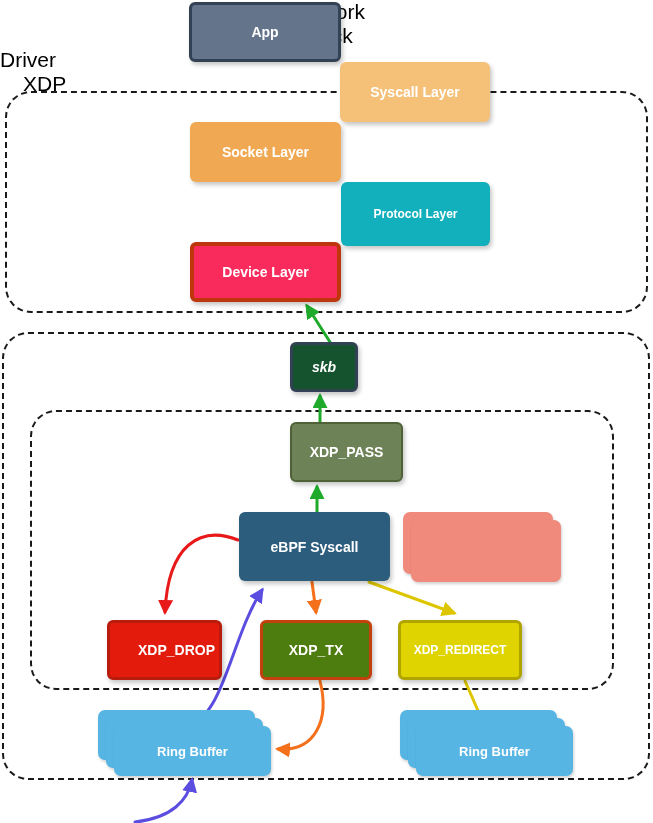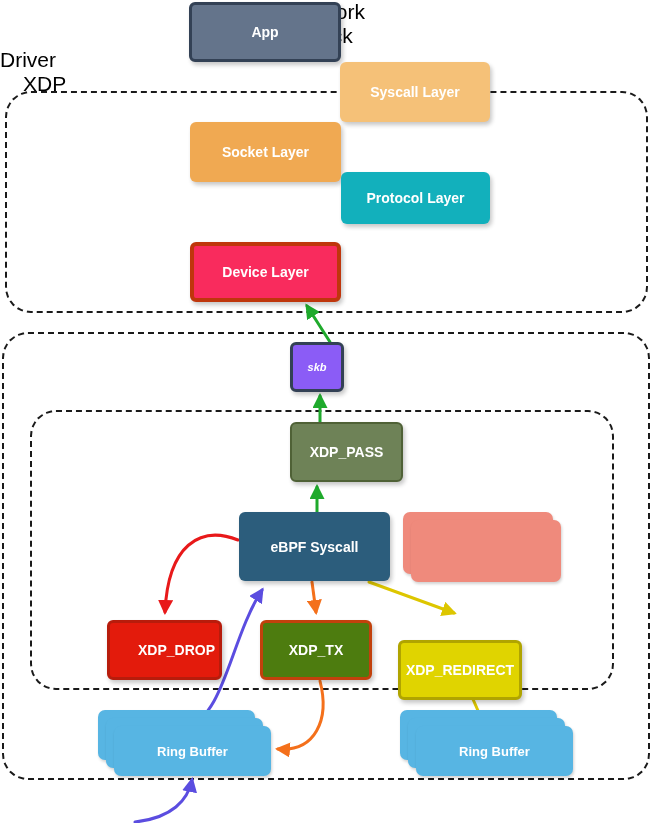--- a/index.html
+++ b/index.html
@@ -107,38 +107,38 @@
   <div id="nodes">
       <div class="node" style="left: 189px; top: 2px; width: 152px; height: 60px; background: rgb(100, 116, 139); font-size: 14px; border: 3px solid rgb(51, 65, 85);">
         <span>App</span>
       </div>
       <div class="node" style="left: 340px; top: 62px; width: 150px; height: 60px; background: rgb(245, 193, 120); font-size: 14px;">
         <span>Syscall Layer</span>
       </div>
       <div class="node" style="left: 190px; top: 122px; width: 151px; height: 60px; background: rgb(240, 169, 82); font-size: 14px;">
         <span>Socket Layer</span>
       </div>
-      <div class="node" style="left: 341px; top: 172px; width: 149px; height: 52px; background: rgb(18, 176, 188); font-size: 14px;">
+      <div class="node" style="left: 341px; top: 182px; width: 149px; height: 64px; background: rgb(18, 176, 188); font-size: 12px;">
         <span>Protocol Layer</span>
       </div>
       <div class="node" style="left: 190px; top: 242px; width: 151px; height: 60px; background: rgb(249, 43, 93); font-size: 14px; border: 4px solid rgb(191, 54, 12);">
         <span>Device Layer</span>
       </div>
-      <div class="node" style="left: 290px; top: 342px; width: 54px; height: 50px; background: #8b5cf6; font-size: 11px; font-style: italic; border: 3px solid rgb(51, 65, 85);">
+      <div class="node" style="left: 290px; top: 342px; width: 68px; height: 50px; background: #14532d; font-size: 14px; font-style: italic; border: 3px solid rgb(51, 65, 85);">
         <span>skb</span>
       </div>
       <div class="node" style="left: 290px; top: 422px; width: 113px; height: 60px; background: rgb(110, 130, 87); font-size: 14px; border: 2px solid rgb(79, 97, 54);">
         <span>XDP_PASS</span>
       </div>
       <div class="node" style="left: 239px; top: 512px; width: 151px; height: 69px; background: rgb(44, 93, 124); font-size: 14px;">
         <span>eBPF Syscall</span>
       </div>
       <div class="node" style="left: 107px; top: 620px; width: 115px; height: 60px; background: rgb(227, 27, 12); font-size: 14px; border: 3px solid rgb(183, 28, 12); justify-content: flex-end;">
         <span>XDP_DROP</span>
       </div>
       <div class="node" style="left: 260px; top: 620px; width: 112px; height: 60px; background: #4d7c0f; font-size: 14px; border: 3px solid rgb(194, 65, 12);">
         <span>XDP_TX</span>
       </div>
-      <div class="node" style="left: 398px; top: 620px; width: 124px; height: 60px; background: rgb(224, 212, 0); font-size: 14px; border: 3px solid rgb(176, 164, 0); margin-top: 20px;">
+      <div class="node" style="left: 398px; top: 620px; width: 124px; height: 60px; background: rgb(224, 212, 0); font-size: 12px; border: 3px solid rgb(176, 164, 0);">
         <span>XDP_REDIRECT</span>
       </div>
     </div>
 </div>
 
 </body></html>

